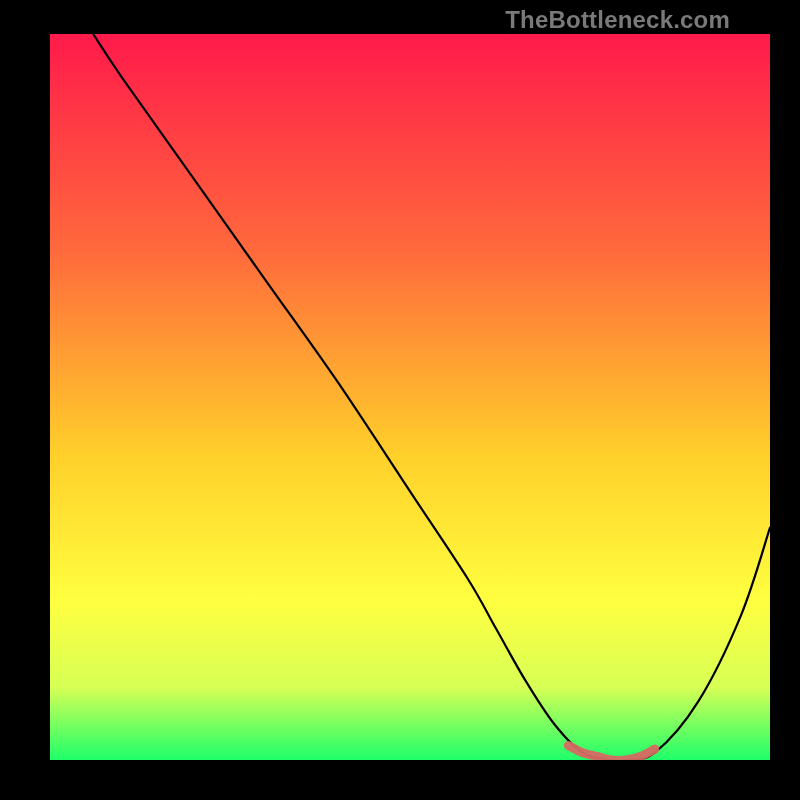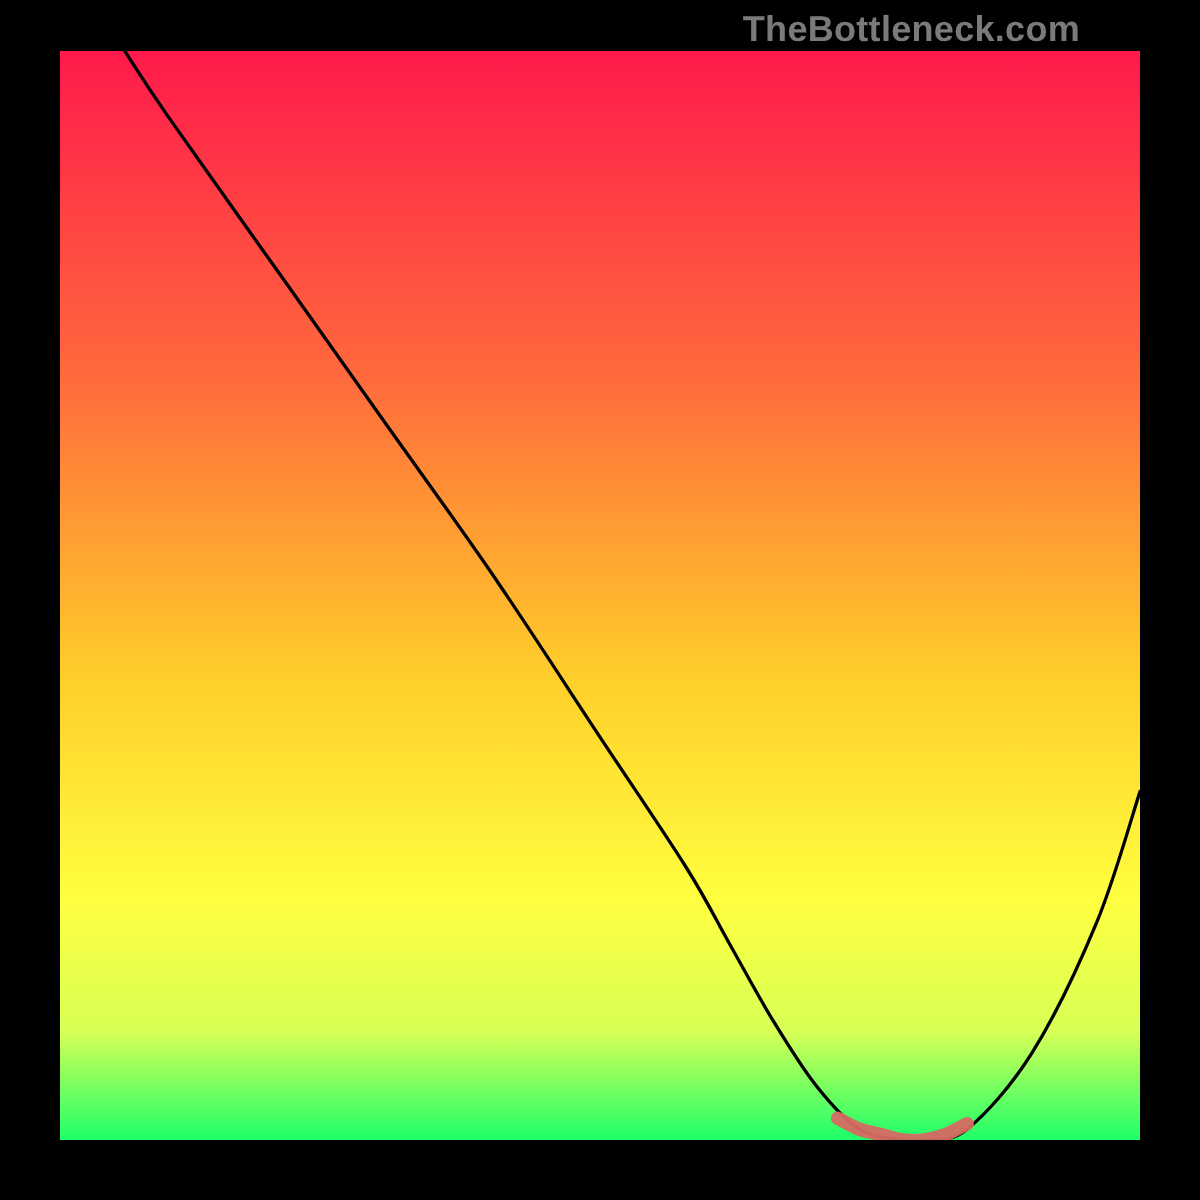--- a/index.html
+++ b/index.html
@@ -8,20 +8,21 @@
     width: 800px;
     height: 800px;
     background: #000;
     font-family: Arial, Helvetica, sans-serif;
     overflow: hidden;
   }
   .wrap {
     position: relative;
     width: 732px;
     height: 800px;
+    margin-left: 10px;
   }
   .watermark {
     position: absolute;
     top: 6px;
     right: 12px;
     color: #7a7a7a;
     font-size: 24px;
     font-weight: 600;
     letter-spacing: 0.2px;
     z-index: 5;

